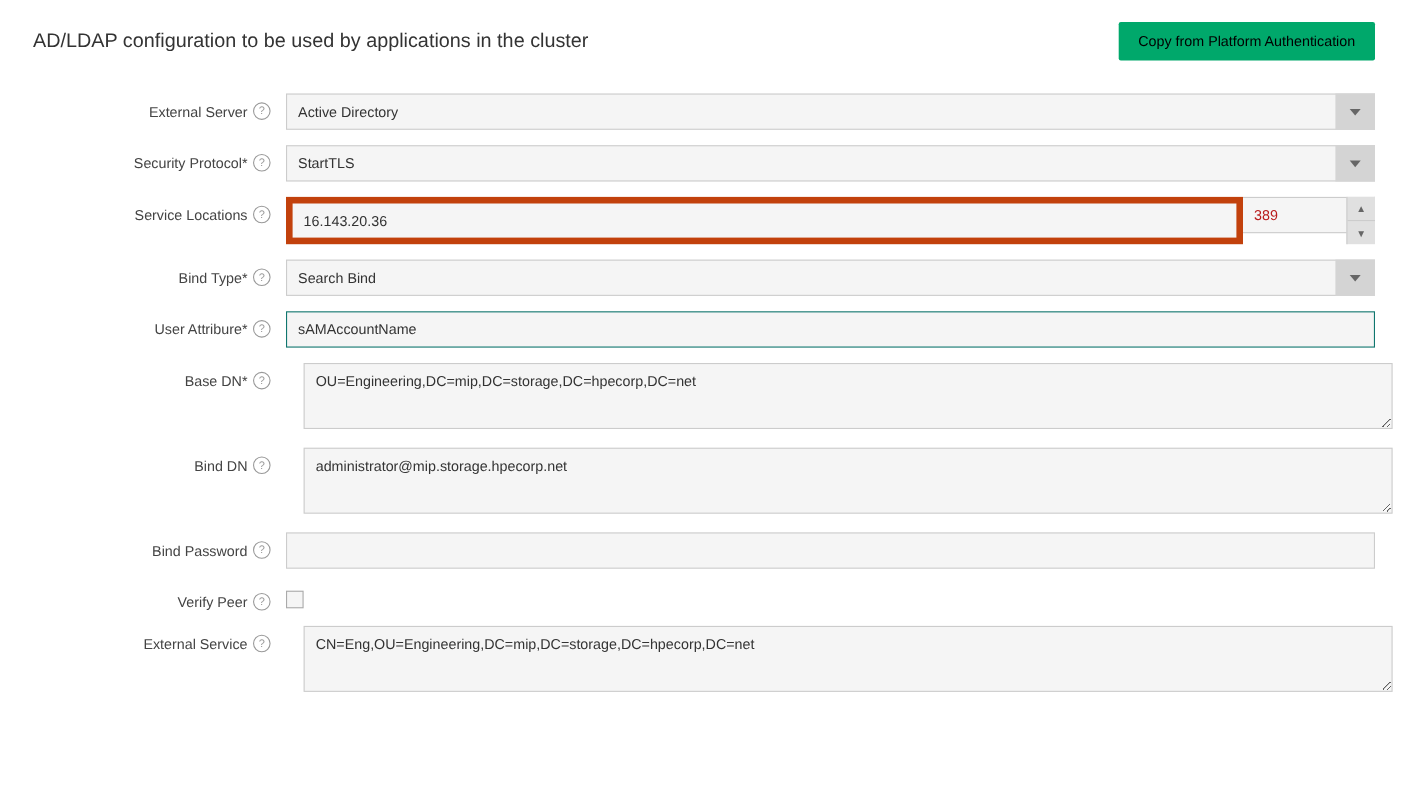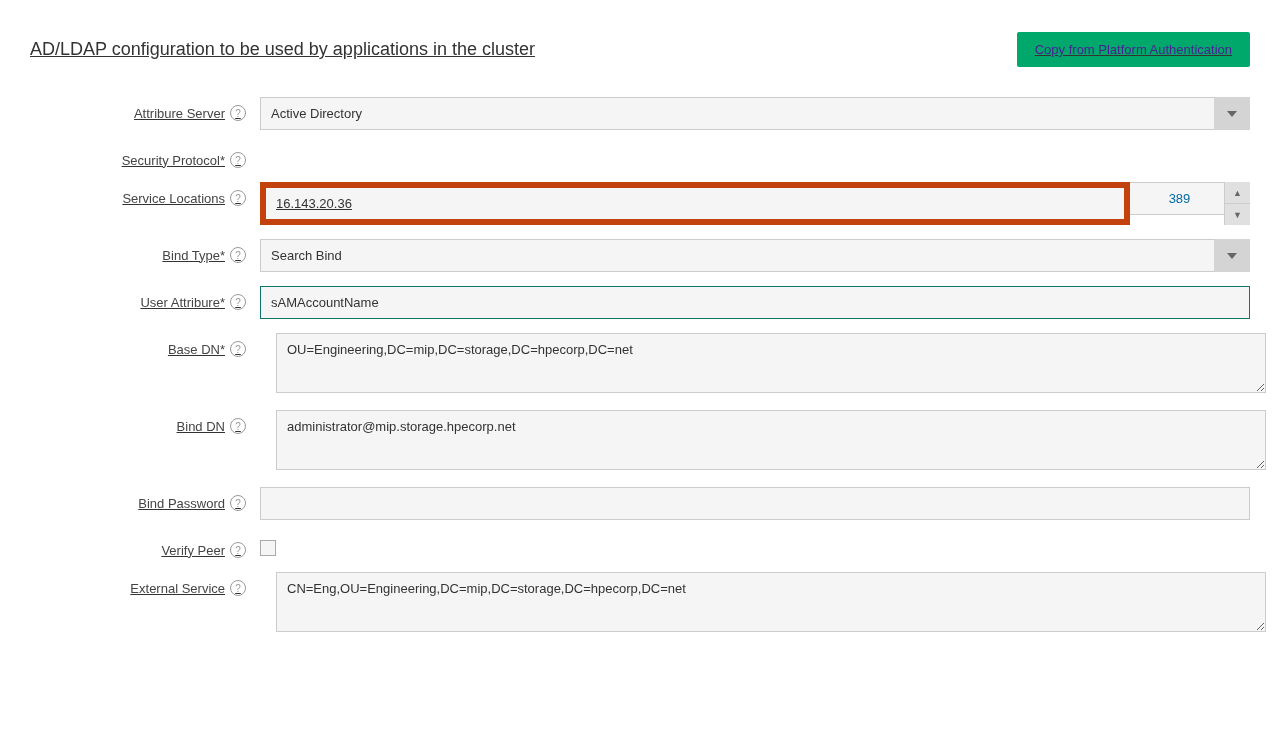--- a/index.html
+++ b/index.html
@@ -11,40 +11,39 @@
     body {
       font-family: Arial, Helvetica, sans-serif;
       font-size: 14px;
       background: #fff;
       color: #333;
       width: 1280px;
       min-height: 731px;
     }
 
     .page-container {
-      padding: 32px 30px;
-      text-decoration: underline;
+      padding: 20px 30px;
     }
 
     .header-row {
       display: flex;
       align-items: center;
       justify-content: space-between;
       margin-bottom: 30px;
     }
 
     .page-title {
       font-size: 18px;
       font-weight: normal;
       color: #333;
     }
 
     .copy-btn {
       background-color: #00a86b;
-      color: #4c1d95;
+      color: #000000;
       border: none;
       padding: 10px 18px;
       font-size: 13px;
       cursor: pointer;
       border-radius: 2px;
       white-space: nowrap;
     }
 
     .form-container {
       width: 100%;
@@ -159,24 +158,23 @@
       width: 120px;
     }
 
     .service-port-input {
       width: 100%;
       padding: 8px 30px 8px 10px;
       border: 1px solid #ccc;
       border-left: none;
       background-color: #f5f5f5;
       font-size: 13px;
-      color: #0369a1;
-      border-radius: 0;
-      outline: none;
-      text-align: center;
+      color: #b91c1c;
+      border-radius: 0;
+      outline: none;
     }
 
     .port-spinners {
       position: absolute;
       right: 0;
       top: 0;
       bottom: 0;
       width: 26px;
       border-left: 1px solid #ccc;
       display: flex;
@@ -258,35 +256,41 @@
 
   <div class="header-row">
     <h1 class="page-title">AD/LDAP configuration to be used by applications in the cluster</h1>
     <button class="copy-btn">Copy from Platform Authentication</button>
   </div>
 
   <div class="form-container">
 
     <div class="form-row">
       <div class="form-label">
-        <span>Attribure Server</span>
+        <span>External Server</span>
         <span class="help-icon">?</span>
       </div>
       <div class="form-field">
         <div class="select-wrapper">
           <select class="form-select"><option>Active Directory</option><option>OpenLDAP</option><option>Other</option></select>
           <div class="select-arrow"></div>
         </div>
       </div>
     </div>
 
     <div class="form-row">
       <div class="form-label">
         <span>Security Protocol*</span>
         <span class="help-icon">?</span>
+      </div>
+      <div class="form-field">
+        <div class="select-wrapper">
+          <select class="form-select"><option>StartTLS</option><option>LDAPS</option><option>None</option></select>
+          <div class="select-arrow"></div>
+        </div>
       </div>
     </div>
 
     <div class="form-row">
       <div class="form-label">
         <span>Service Locations</span>
         <span class="help-icon">?</span>
       </div>
       <div class="form-field">
         <div class="service-location-row">

